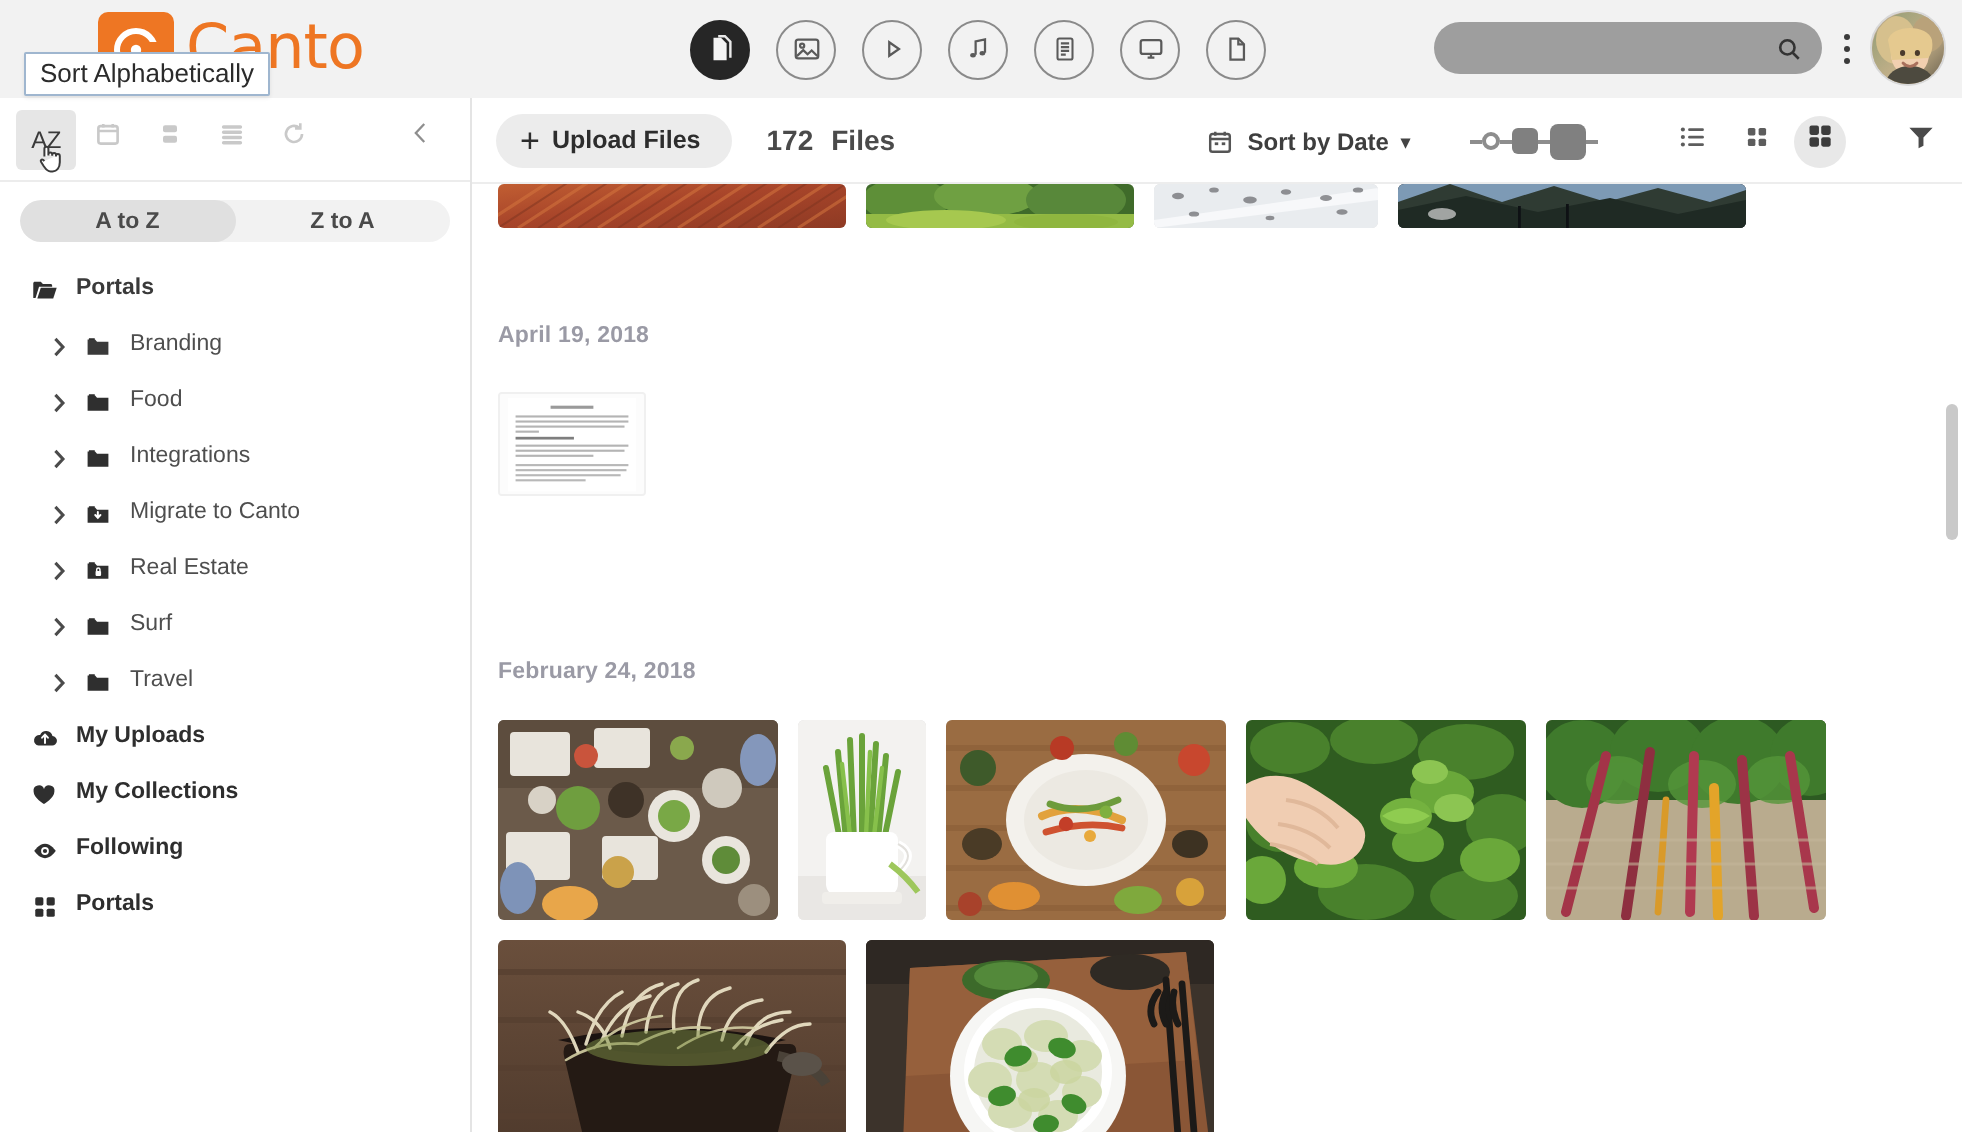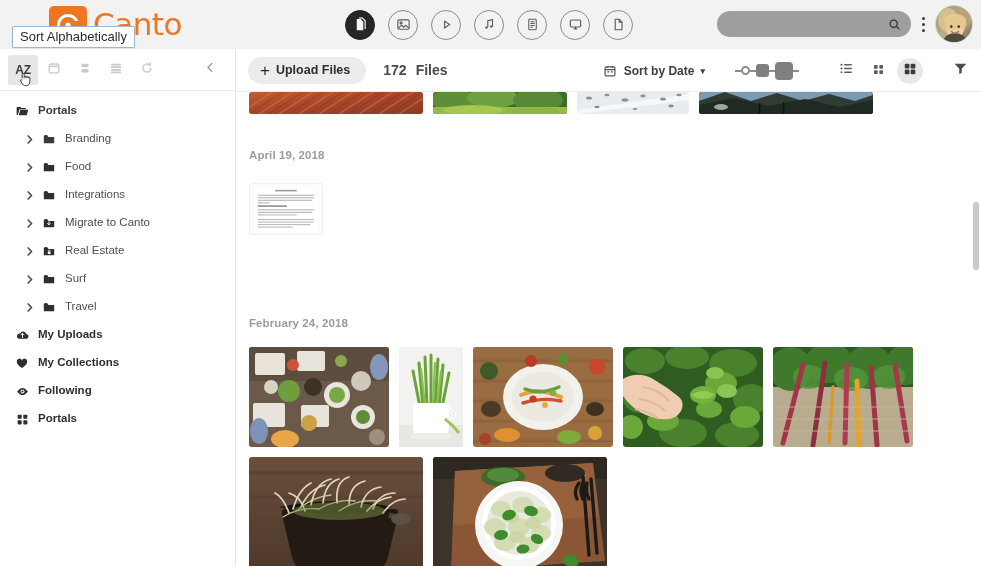--- a/index.html
+++ b/index.html
@@ -83,21 +83,21 @@
   .side-toolbar {
     height: 42px; display: flex; align-items: center; padding-left: 8px;
     border-bottom: 1px solid #ececec; position: relative;
   }
   .stool {
     width: 30px; height: 30px; display: flex; align-items: center; justify-content: center;
     color: #c9c9c9; cursor: pointer; border-radius: 3px; margin-right: 1px;
     position: relative;
   }
   .stool.active { background: #e6e6e6; color: #3a3a3a; }
-  .stool.az { font-size: 12px; font-weight: 700; letter-spacing: -0.3px; }
+  .stool.az { font-size: 12px; font-weight: 400; letter-spacing: -0.3px; }
   .cursor-hand {
     position: absolute; left: 11px; top: 16px; pointer-events: none;
   }
   .collapse-btn {
     position: absolute; right: 14px; top: 9px;
     width: 22px; height: 22px; display:flex; align-items:center; justify-content:center;
     color: #8e8e8e; cursor: pointer;
   }
 
   .tooltip {
@@ -372,20 +372,24 @@
 
       <div class="collapse-btn">
         <span>
           <svg width="13" height="13" viewBox="0 0 16 16" fill="none" stroke="currentColor" stroke-width="1.4">
             <path d="M10 2.5L4.8 8l5.2 5.5"></path>
           </svg>
         </span>
       </div>
     </div>
 
+    <div class="seg-toggle">
+      <div class="seg selected">A to Z</div>
+      <div class="seg">Z to A</div>
+    </div>
 
     <div class="nav">
       <div class="nav-row root">
         <span class="n-ico">
           <svg width="15" height="14" viewBox="0 0 16 16" fill="currentColor">
             <path d="M1.3 12.6V4.2c0-.5.4-.9.9-.9h3.4l1.2 1.3h4.4c.5 0 .9.4.9.9v.6H4.6L2.6 12.6z"></path>
             <path d="M3.6 12.8l2-6.1h9.1l-2 6.1z"></path>
           </svg>
         </span>
         <span class="n-label">Portals</span>
@@ -679,21 +683,21 @@
             <rect width="174" height="9" fill="#7d9ab5"></rect>
             <path d="M0 9 L26 0 L52 9 L78 1 L104 9 L130 2 L156 9 L174 3 L174 22 L0 22z" fill="#2f3b33"></path>
             <path d="M0 13 L34 6 L70 14 L106 7 L140 15 L174 8 L174 22 L0 22z" fill="#1f2a24"></path>
             <ellipse cx="22" cy="15" rx="7" ry="3" fill="#d9d9d9" opacity=".7"></ellipse>
             <rect x="60" y="11" width="1.4" height="11" fill="#0e1114"></rect>
             <rect x="84" y="10" width="1.4" height="12" fill="#0e1114"></rect>
           </svg>
         </div>
       </div>
 
-      <div class="date-hdr" style="padding-top:35px;">April 19, 2018</div>
+      <div class="date-hdr" style="padding-top:48px;">April 19, 2018</div>
       <div class="row" style="padding-top:22px;">
         <div class="doc-thumb">
           <svg viewBox="0 0 74 52" preserveAspectRatio="none">
             <rect width="74" height="52" fill="#fcfcfc"></rect>
             <rect x="4" y="2" width="66" height="48" fill="#ffffff"></rect>
             <rect x="26" y="6" width="22" height="1.6" fill="#9a9a9a"></rect>
             <g fill="#b4b4b4">
               <rect x="8" y="11" width="58" height="1.1"></rect>
                 <rect x="8" y="13.6" width="58" height="1.1"></rect>
               <rect x="8" y="16.2" width="56" height="1.1"></rect>

